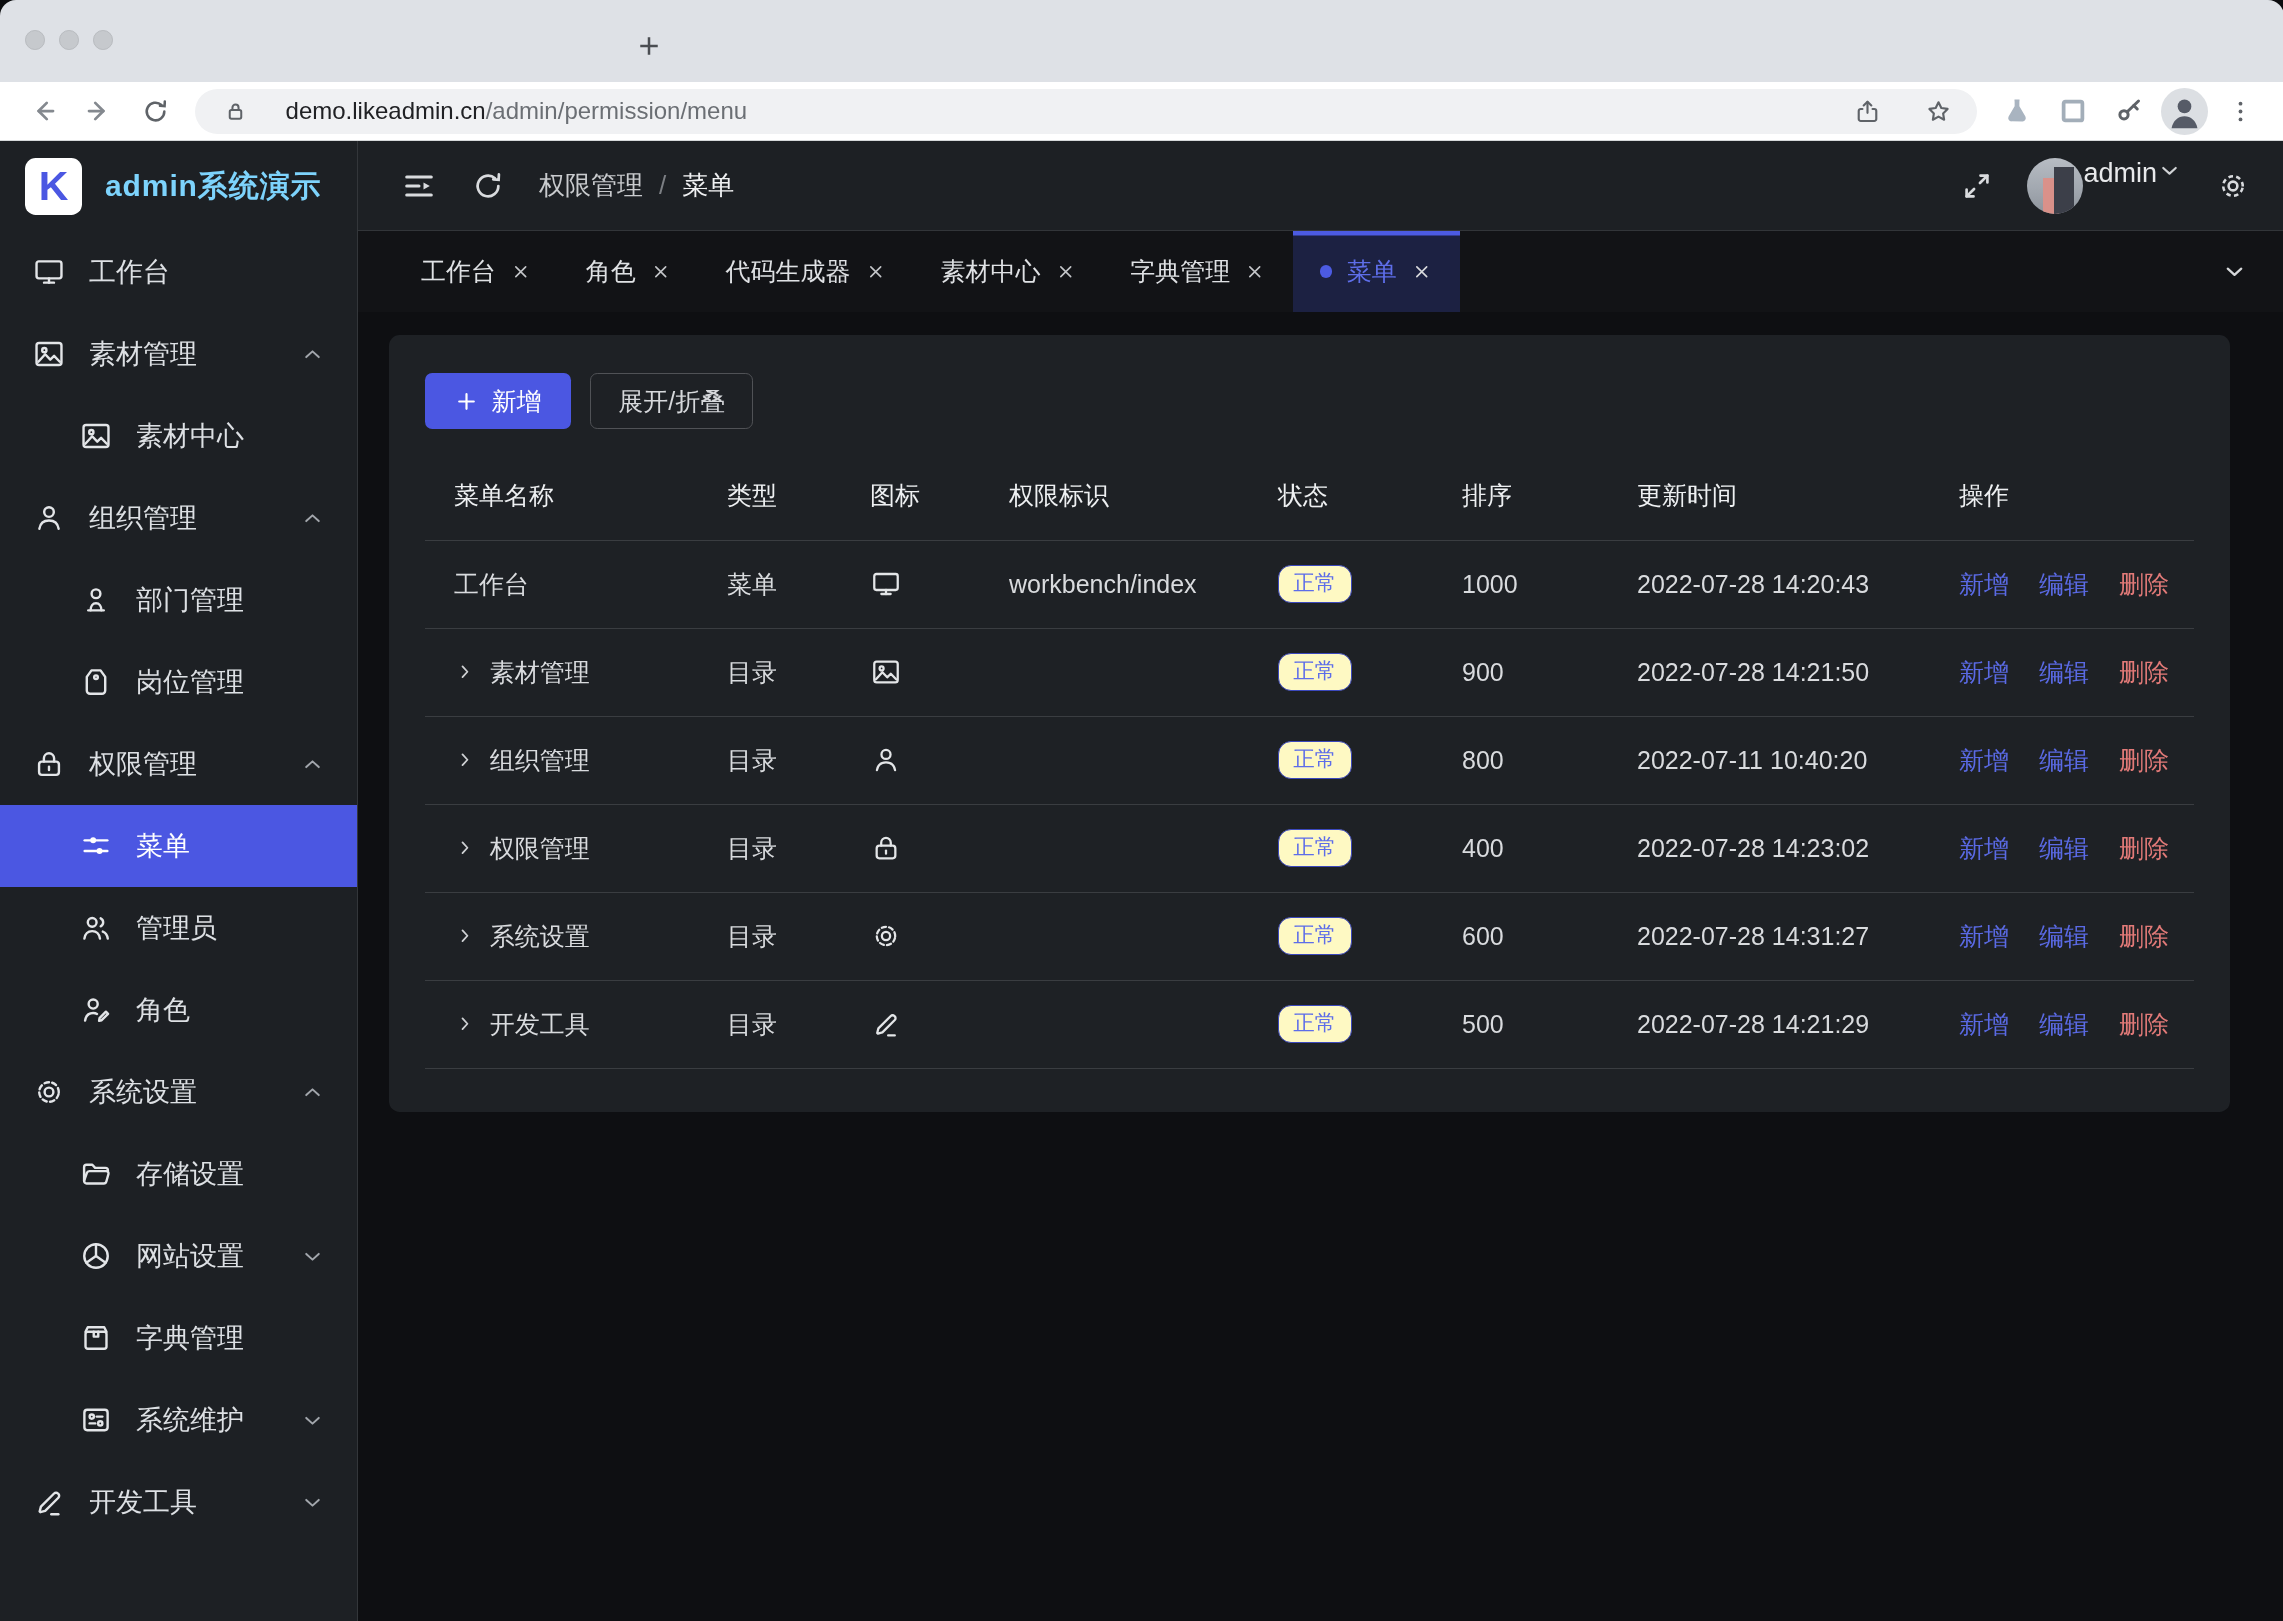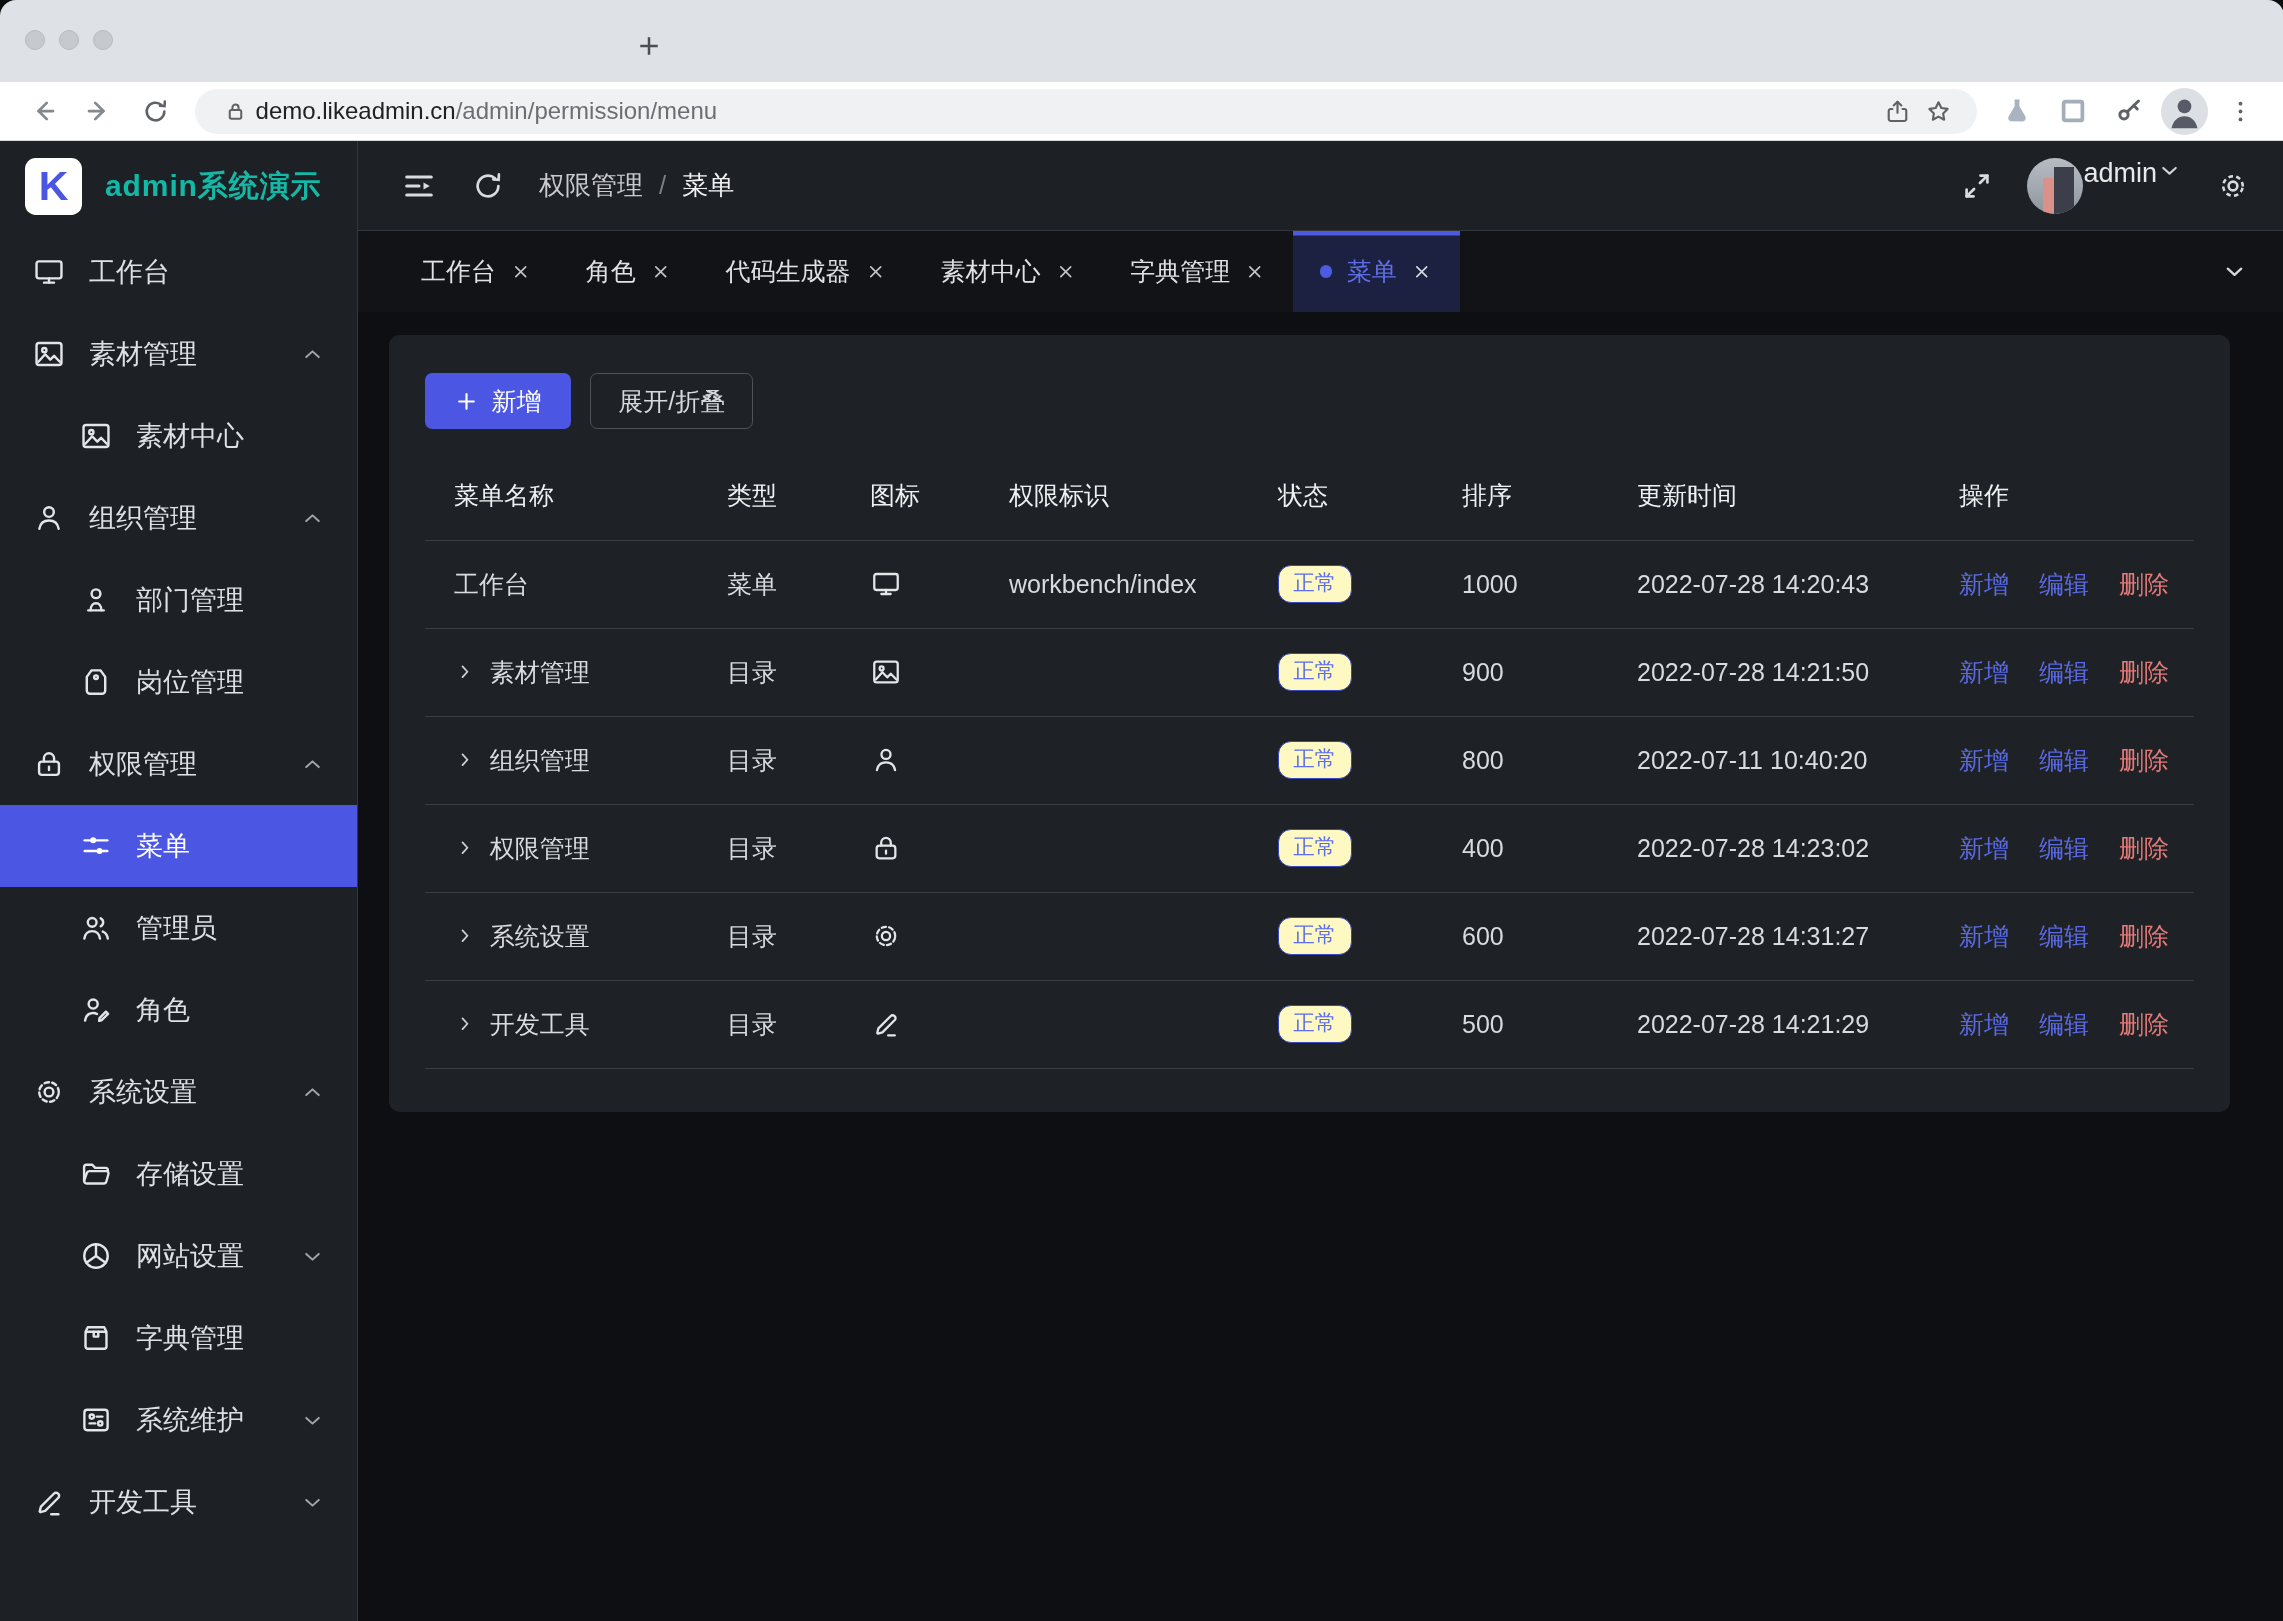--- a/index.html
+++ b/index.html
@@ -9,35 +9,35 @@
 
   
   .tabstrip { height:82px; background:#dee1e6; position:relative; flex:none; }
   .traffic { position:absolute; left:25px; top:30px; display:flex; gap:14.3px; }
   .traffic span { width:19.7px; height:19.7px; border-radius:50%; background:#c6c9cd; border:0.9px solid #b8bbbf; }
   .chrome-tab { position:absolute; left:175px; bottom:0; width:434px; height:70px; background:#ffffff; border-radius:14.3px 14.3px 0 0; display:flex; align-items:center; padding:0 21.5px; gap:16px; }
   .tab-title { font-size:23px; color:#3f4246; flex:1; white-space:nowrap; overflow:hidden; }
   .newtab { position:absolute; left:627px; bottom:14.3px; width:43px; height:43px; display:flex; align-items:center; justify-content:center; color:#4a4d52; }
   .toolbar { height:59px; background:#ffffff; border-bottom:0.9px solid #d6d8da; display:flex; align-items:center; padding:0 19.7px; gap:9px; flex:none; }
   .navbtn { width:47px; height:47px; display:flex; align-items:center; justify-content:center; color:#84898f; flex:none; }
-  .omnibox { flex:1; height:45px; background:#f0f1f3; border-radius:23px; display:flex; align-items:center; padding:0 18px 0 19.7px; gap:0; margin:0 7.2px; }
+  .omnibox { flex:1; height:45px; background:#f0f1f3; border-radius:23px; display:flex; align-items:center; padding:0 18px 0 19.7px; gap:30px; margin:0 7.2px; }
   .url { flex:1; font-size:24px; white-space:nowrap; overflow:hidden; }
   .url .domain { color:#202124; }
   .url .path { color:#6b6f74; }
   .omni-ic { width:41px; height:41px; display:flex; align-items:center; justify-content:center; color:#5f6368; flex:none; }
   .ext { width:47px; height:47px; display:flex; align-items:center; justify-content:center; flex:none; }
   .avatar-sm { width:47px; height:47px; border-radius:50%; background:#dcdfe3; display:flex; align-items:center; justify-content:center; overflow:hidden; flex:none; }
 
   
   .app { flex:1; display:flex; min-height:0; background:#0e0f12; }
 
   .sidebar { width:358px; flex:none; background:#1d2024; border-right:0.9px solid #33363a; display:flex; flex-direction:column; }
   .brand { height:90px; display:flex; align-items:center; padding-left:25px; gap:23px; flex:none; }
   .logo-k { width:57px; height:57px; background:#ffffff; border-radius:10.7px; display:flex; align-items:center; justify-content:center; font-size:41px; font-weight:800; color:#4b57e2; }
-  .brand-title { font-size:30px; font-weight:700; color:#14b8a6; letter-spacing:0.9px;text-align:center; }
+  .brand-title { font-size:30px; font-weight:700; color:#7dd3fc; letter-spacing:0.9px;text-align:center; }
   .menu { flex:1; overflow:hidden; }
   .s-item { height:82px; display:flex; align-items:center; padding:0 32px; gap:23px; color:#dde0e4; font-size:27px; cursor:pointer; position:relative; }
   .s-item .s-icon { width:34px; height:34px; color:#e3e5e8; flex:none; }
   .s-item.lvl2 { padding-left:79px; }
   .s-item .s-label { flex:1; white-space:nowrap; }
   .s-item .s-chev { width:25px; height:25px; color:#a2a6ac; flex:none; }
   .s-item.active { background:#4b57e2; color:#ffffff; }
   .s-item.active .s-icon, .s-item.active .s-chev { color:#ffffff; }
 
   .main { flex:1; display:flex; flex-direction:column; min-width:0; }

